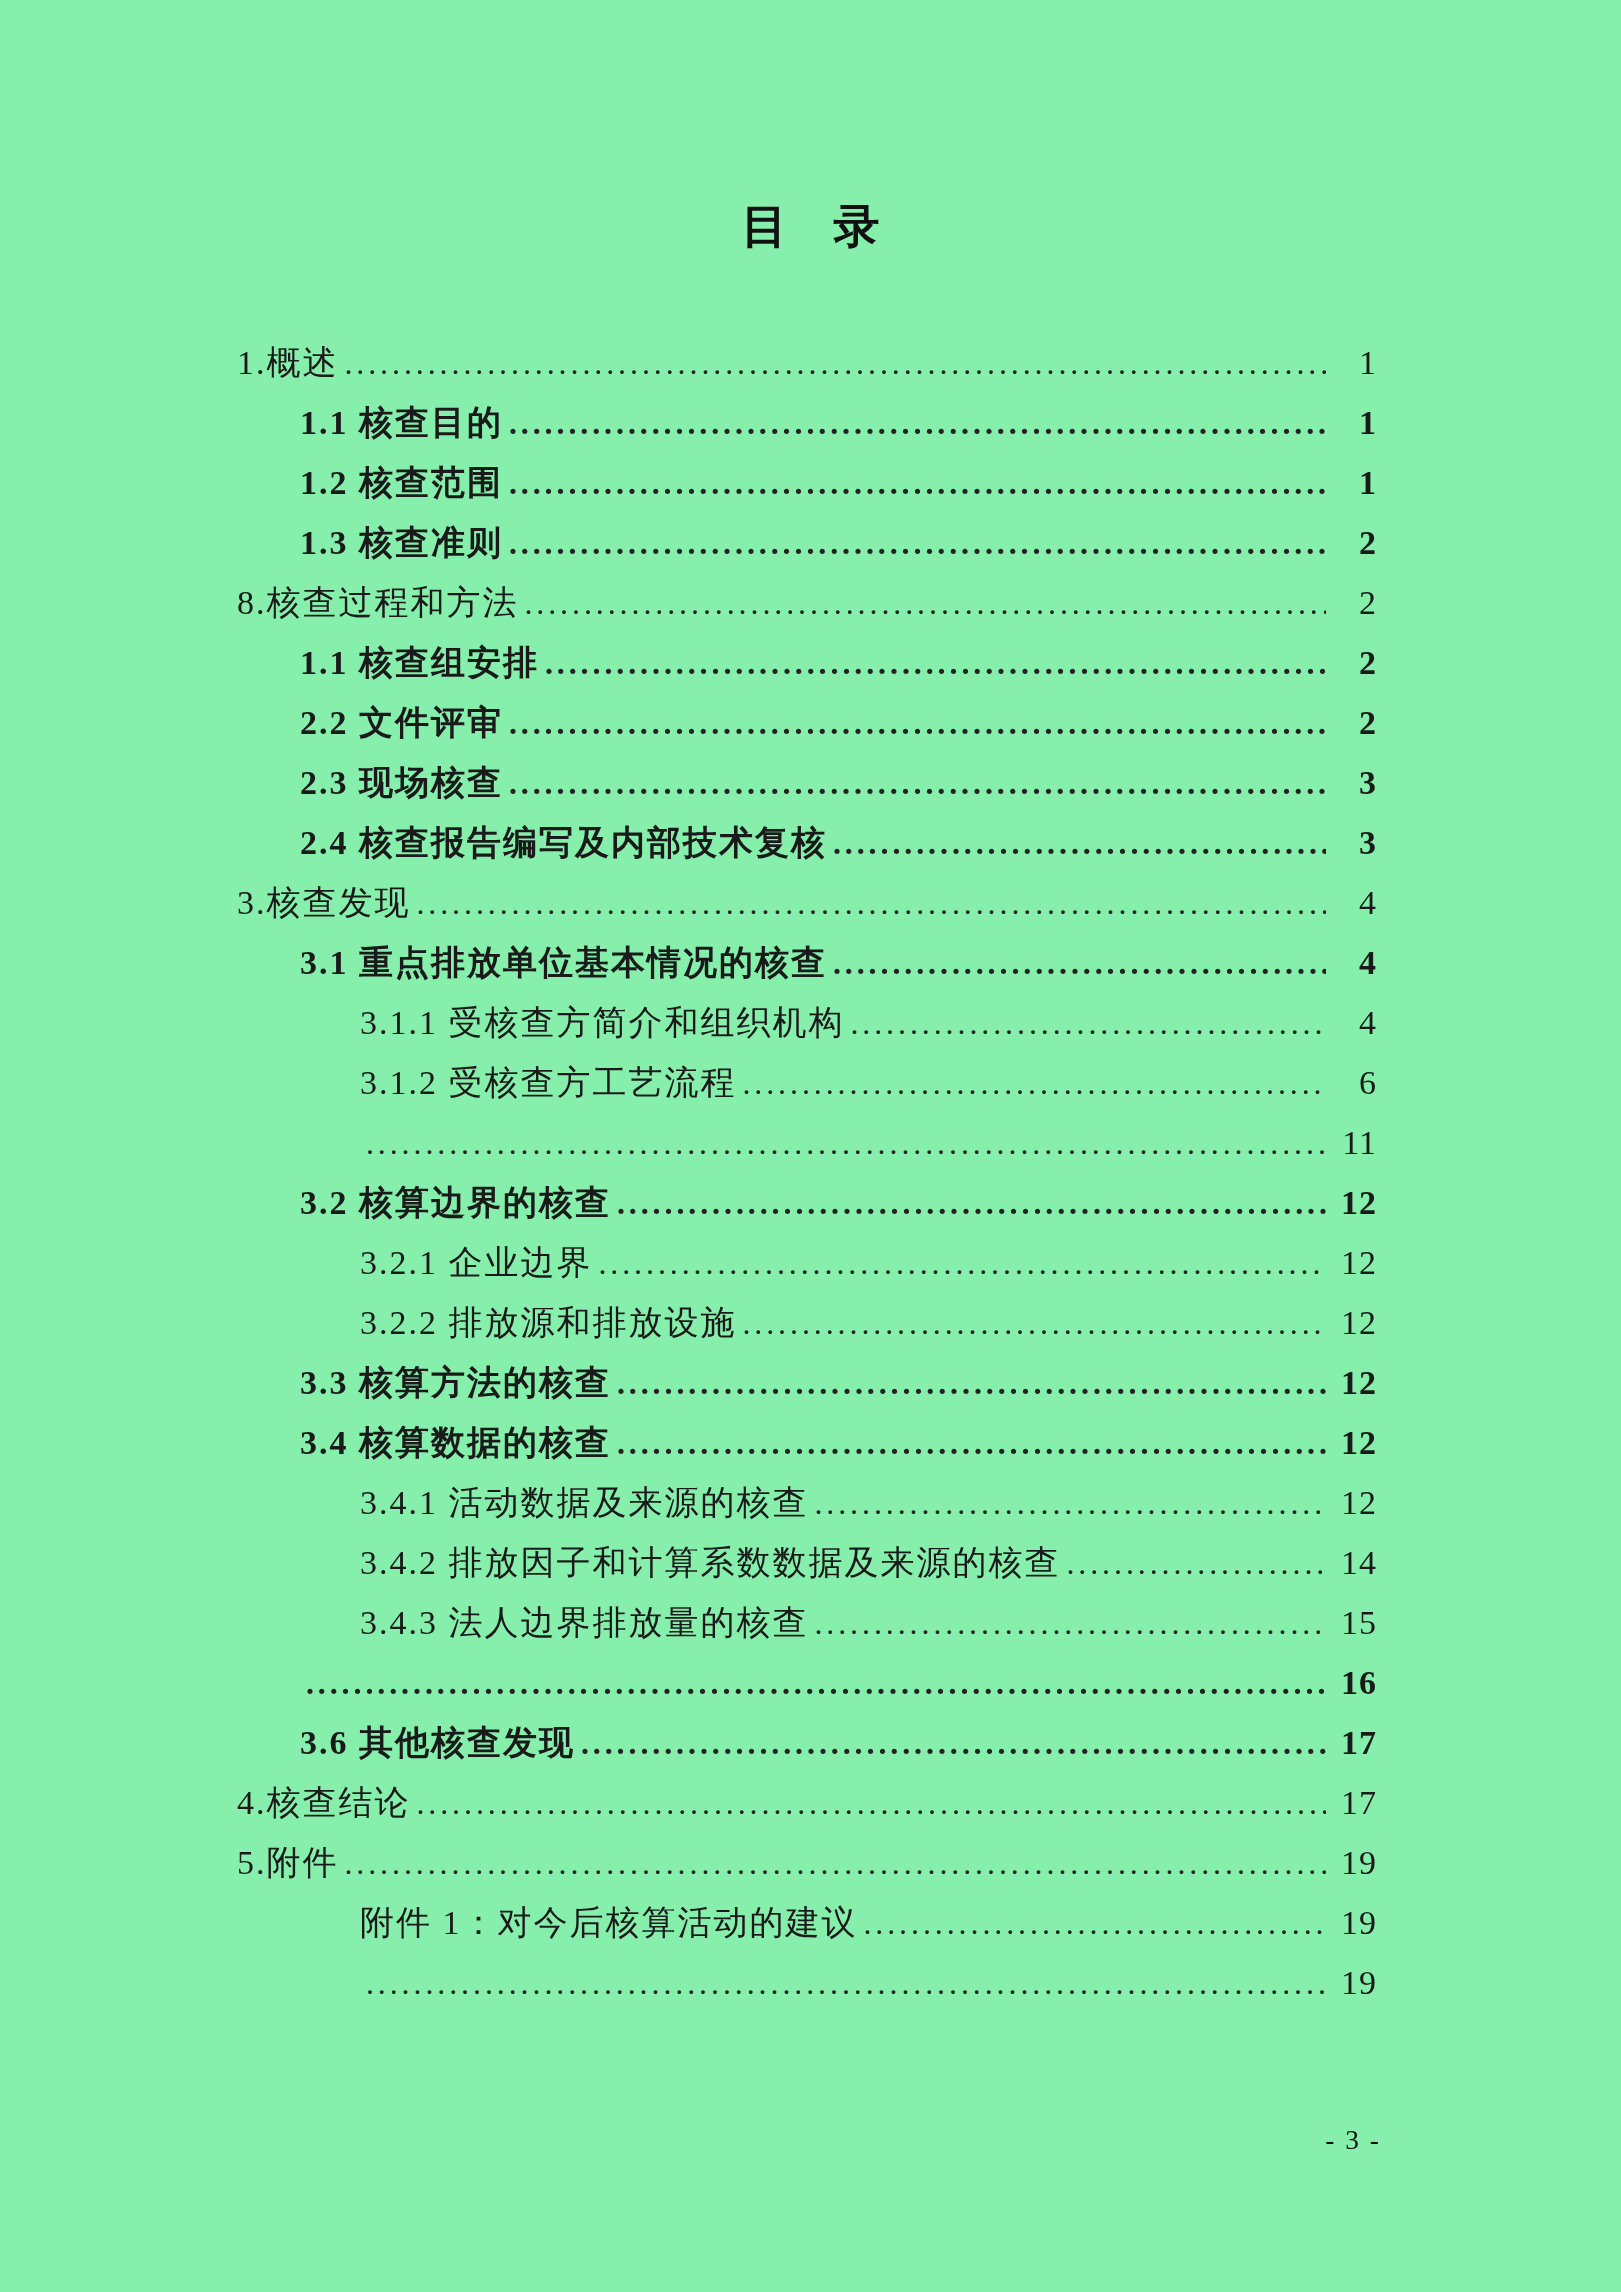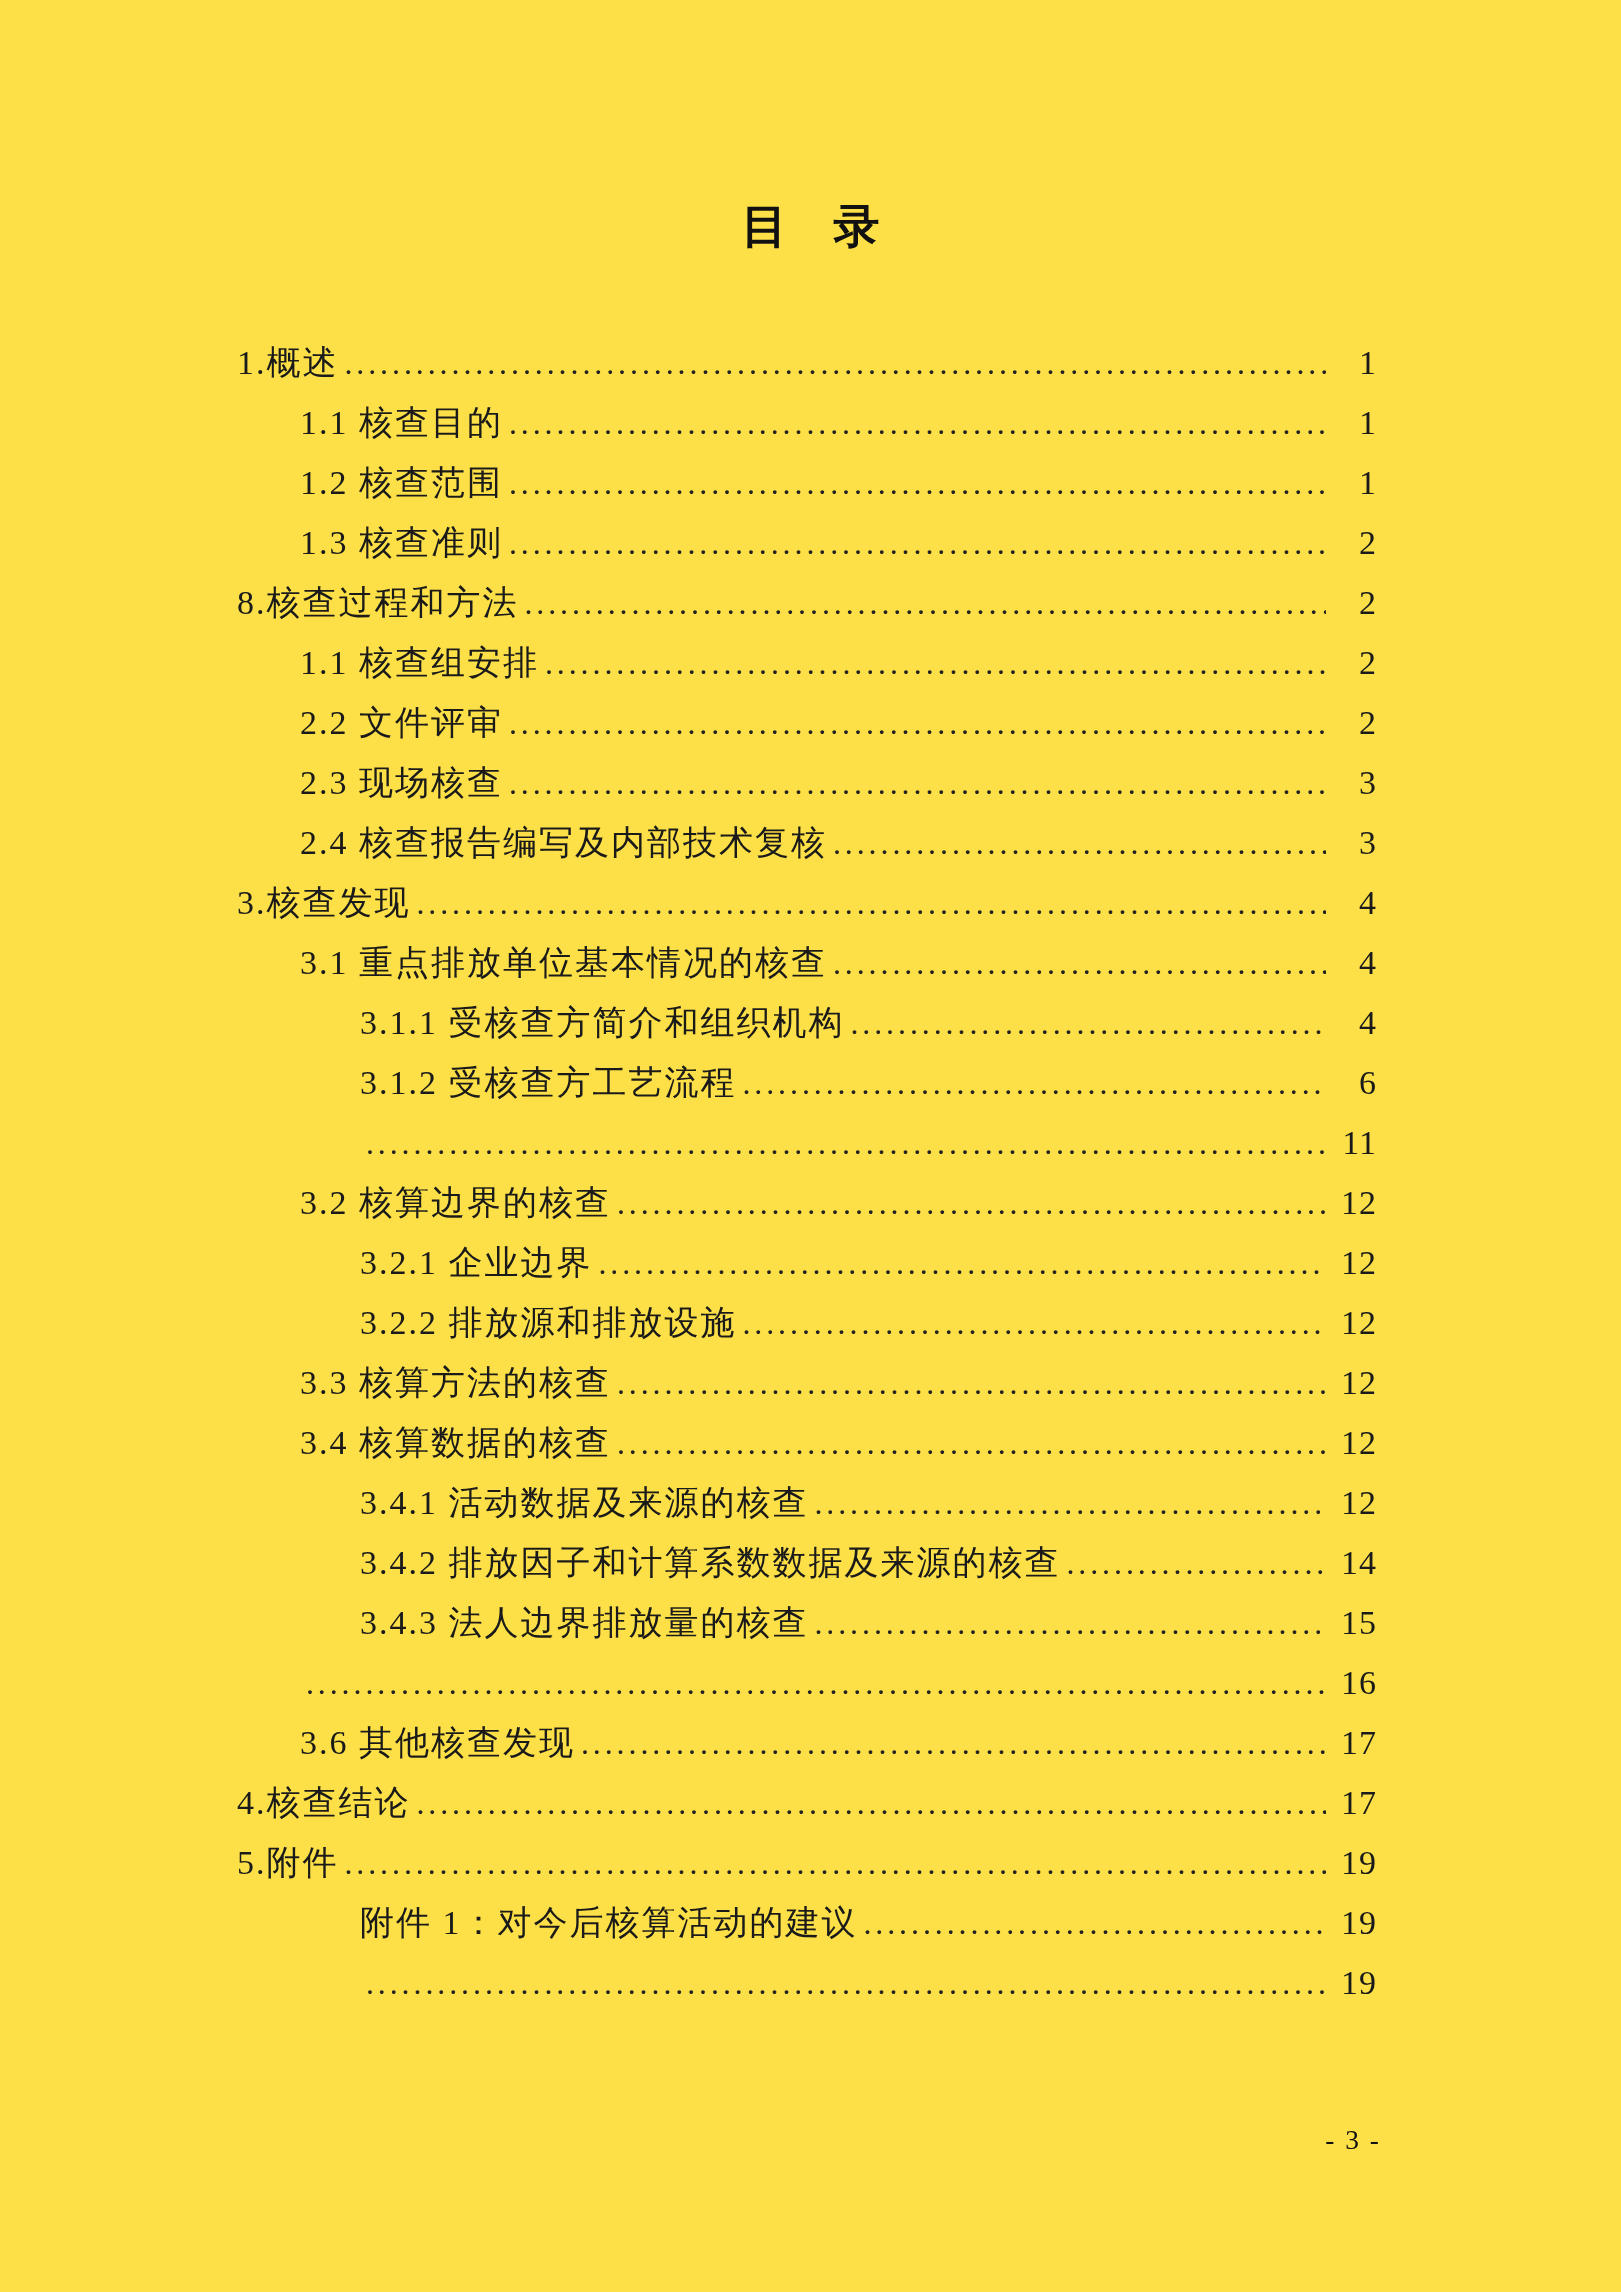--- a/index.html
+++ b/index.html
@@ -4,21 +4,21 @@
 <style>
   html, body {
     margin: 0;
     padding: 0;
     background: #ffffff;
   }
   .page {
     position: relative;
     width: 1621px;
     height: 2293px;
-    background: #fde047;
+    background: #86efac;
     font-family: "Liberation Serif", "DejaVu Serif", serif;
     color: #1a1a1a;
     overflow: hidden;
   }
   .title {
     position: absolute;
     top: 196px;
     left: 0;
     width: 100%;
     text-align: center;
@@ -36,21 +36,21 @@
     display: flex;
     align-items: baseline;
     height: 60px;
     line-height: 60px;
     font-size: 34px;
   }
   .row .label {
     white-space: nowrap;
     letter-spacing: 2px;
   }
-  .lvl2 { padding-left: 63px; }
+  .lvl2 { padding-left: 63px; font-weight: bold; }
   .lvl3 { padding-left: 123px; }
   .dots {
     flex: 1;
     overflow: hidden;
     white-space: nowrap;
     letter-spacing: 3.9px;
     margin-left: 5.9px;
     margin-right: 5.9px;
     font-size: 32px;
     color: #222;

